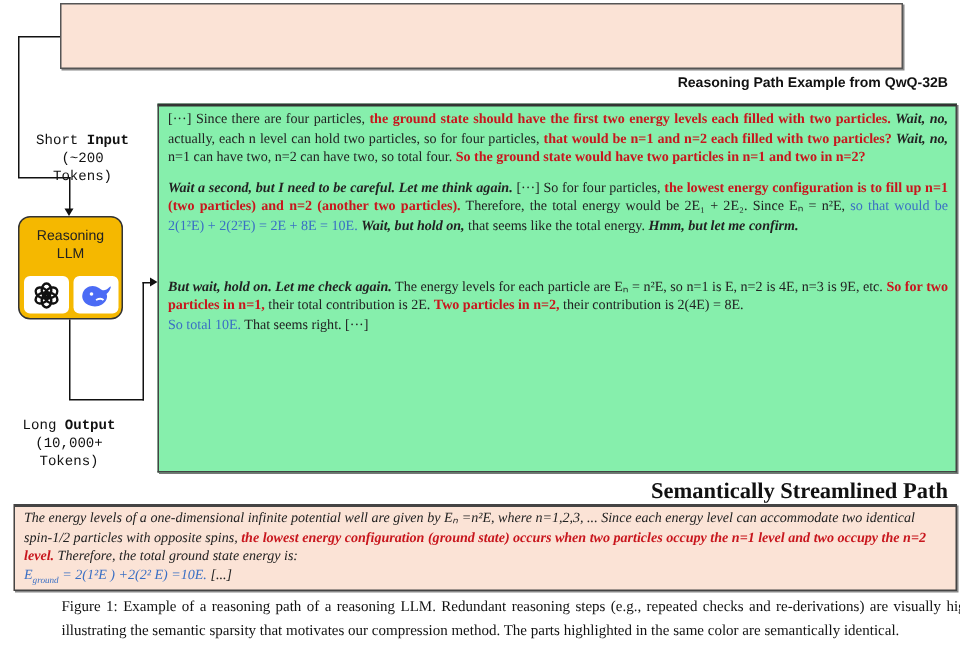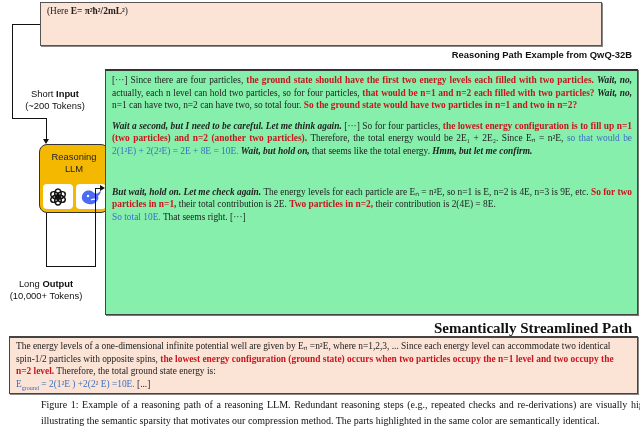--- a/index.html
+++ b/index.html
@@ -20,28 +20,28 @@
     position:absolute; right:8px; top:49px; font-size:9.4px; font-weight:bold;
     font-family:"Liberation Sans", sans-serif; color:#111;
   }
 
   
   .line { position:absolute; background:#111; }
   .arrowhead-down { position:absolute; width:0; height:0; border-left:3px solid transparent; border-right:3px solid transparent; border-top:5px solid #111; }
   .arrowhead-right { position:absolute; width:0; height:0; border-top:3px solid transparent; border-bottom:3px solid transparent; border-left:5px solid #111; }
 
   .side-label {
-    position:absolute; font-family:Liberation Sans, sans-serif; font-size:9.4px; line-height:12px;
+    position:absolute; font-family:Liberation Mono, monospace; font-size:9.4px; line-height:12px;
     text-align:center; color:#111;
   }
   .side-label b { font-weight:bold; }
 
   #llm-box {
     position:absolute; left:12px; top:144px; width:70px; height:69px;
-    background:#f5b800; border:1px solid #333; border-radius:8px; box-sizing:border-box;margin-left:27px;
+    background:#f5b800; border:1px solid #333; border-radius:8px; box-sizing:border-box;
   }
   #llm-title {
     position:absolute; left:0; right:0; top:6px; text-align:center;
     font-family:"Liberation Sans", sans-serif; font-size:9.4px; line-height:12px; color:#222;
   }
   .logo-tile {
     position:absolute; top:39px; width:30px; height:25px; background:#fff; border-radius:4px;
     display:flex; align-items:center; justify-content:center;
   }
 
@@ -55,37 +55,36 @@
   #reasoning-box p { margin:0 0 7.5px 0; }
 
   #stream-title {
     position:absolute; right:8px; top:320px; font-size:15px; font-weight:bold;
     font-family:Liberation Serif, serif; color:#111;
   }
   #stream-box {
     position:absolute; left:9px; top:336px; width:629px; height:58px;
     background:#fbe3d6; border:1px solid #444; border-top:2px solid #444;
     box-shadow:1px 1px 0 #888; box-sizing:border-box;
-    padding:2px 6px; font-family:"Liberation Serif", serif; font-size:9.4px; line-height:12.6px;
+    padding:2px 6px; font-family:"Liberation Serif", serif; font-size:9.4px; line-height:12.6px;font-style:italic;
   }
   #stream-box .red { font-weight:bold; }
 
   #caption {
     position:absolute; left:1px; top:397px; width:638px;
     font-family:"Liberation Serif", serif; font-size:10px; line-height:16px; color:#111;
     text-align:justify;
     padding-left:40px;
   }
   sub, sup { font-size:65%; line-height:0; }
 </style>
 </head>
 <body>
 
 <div id="question-box">
-  <div><span>(Here </span><b>E= π²ħ²/2mL²</b><span>)</span></div>
 </div>
 
 <div id="path-title">Reasoning Path Example from QwQ-32B</div>
 
 <div class="line" style="left:12px; top:24px; width:28px; height:1px;"></div>
 <div class="line" style="left:12px; top:24px; width:1px; height:60px;"></div>
 <div class="side-label" style="left:20px; top:88px; width:70px;">
   <span>Short </span><b>Input</b><br>
   <span>(~200 Tokens)</span>
 </div>

